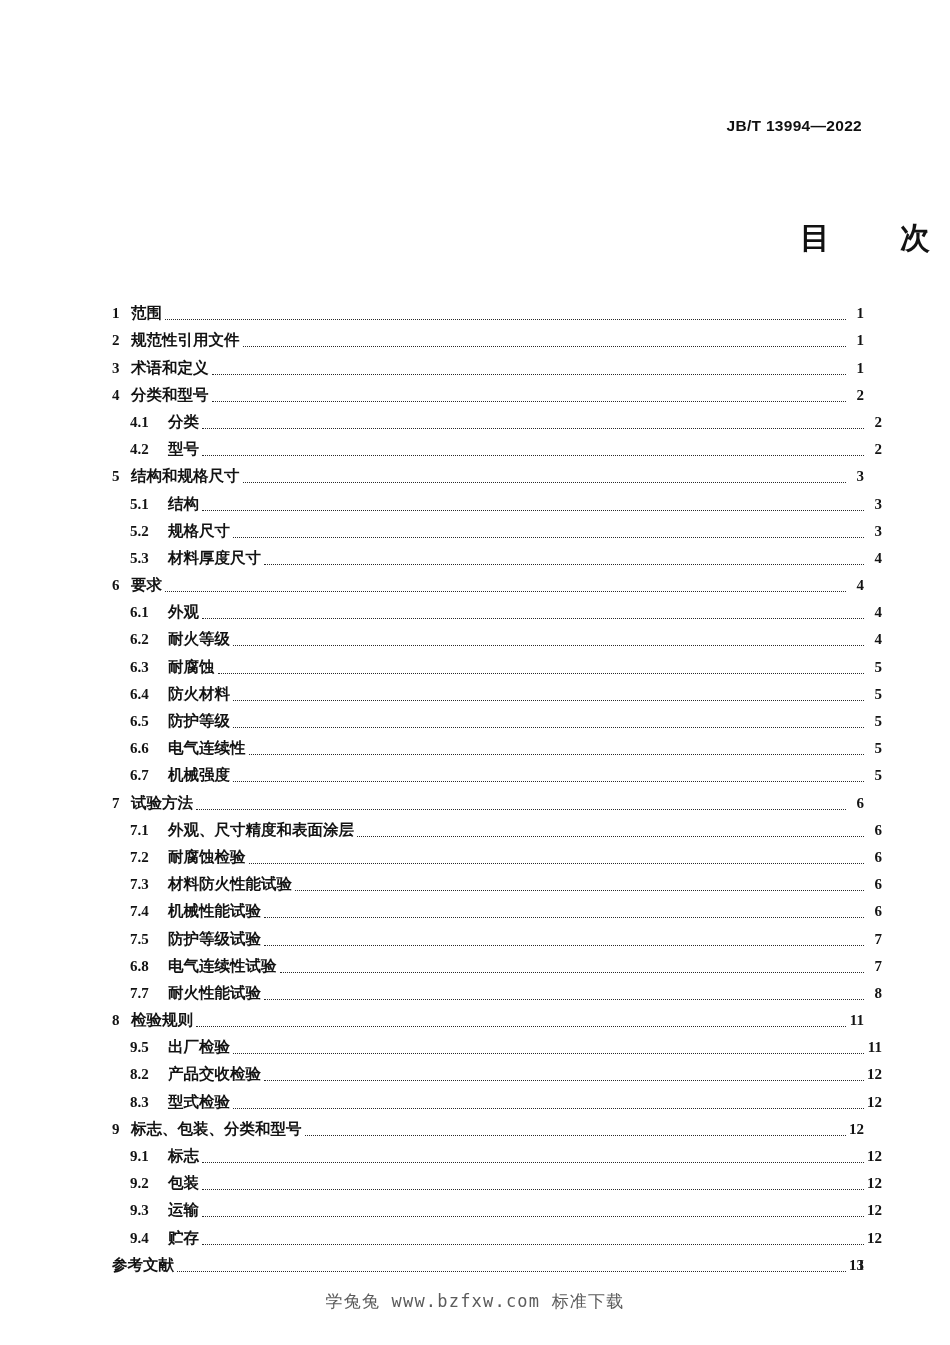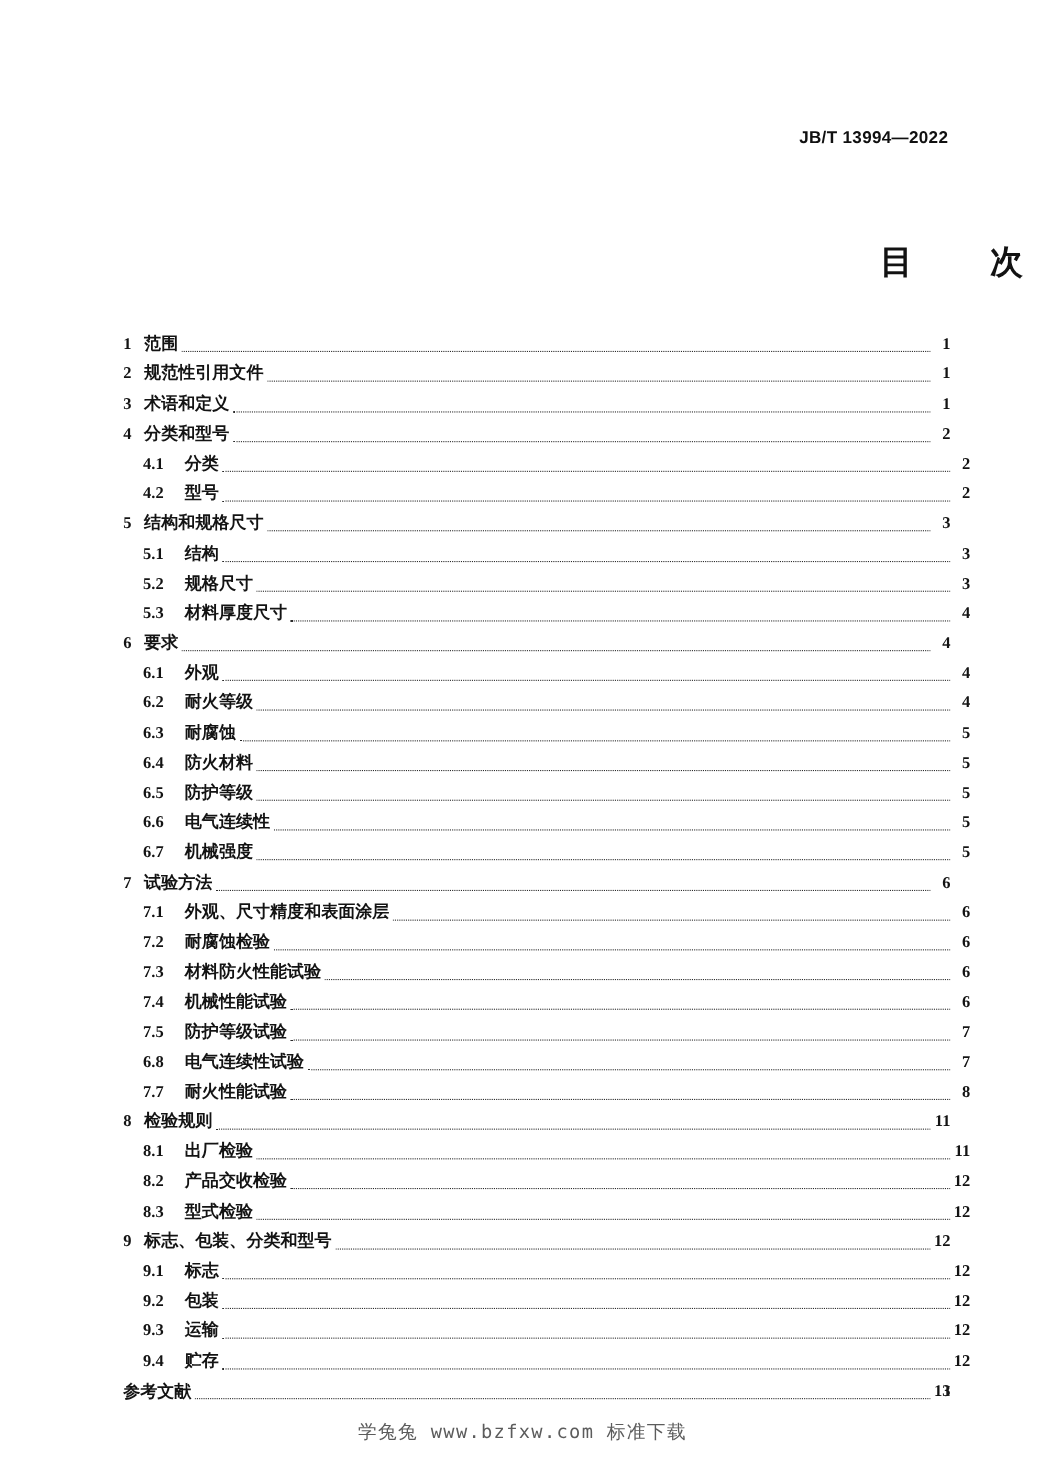--- a/index.html
+++ b/index.html
@@ -361,21 +361,21 @@
       <div class="toc-entry lvl1">
         <span class="label">
           <span class="num">8</span>
           <span class="text">检验规则</span>
         </span>
         <span class="leader"></span>
         <span class="pageno">11</span>
       </div>
       <div class="toc-entry lvl2">
         <span class="label">
-          <span class="num">8.1</span>
+          <span class="num">9.5</span>
           <span class="text">出厂检验</span>
         </span>
         <span class="leader"></span>
         <span class="pageno">11</span>
       </div>
       <div class="toc-entry lvl2">
         <span class="label">
           <span class="num">8.2</span>
           <span class="text">产品交收检验</span>
         </span>

